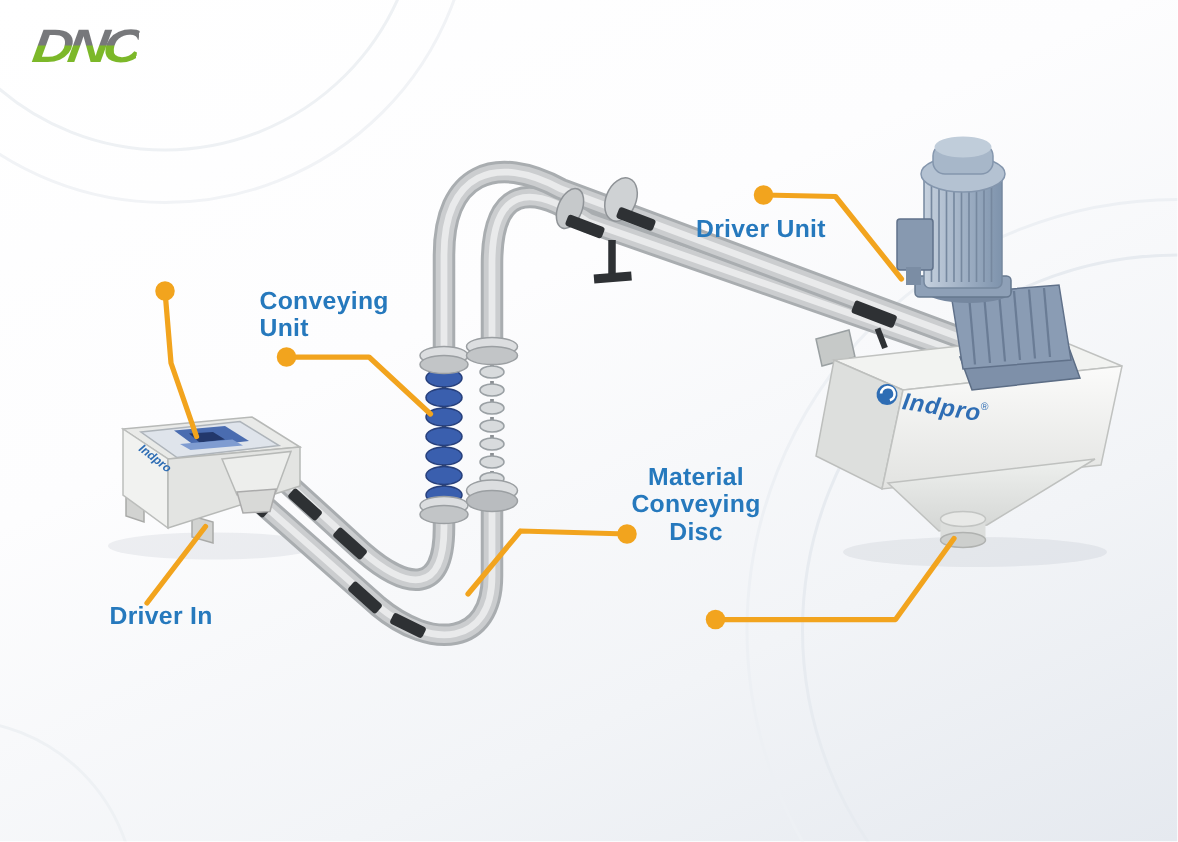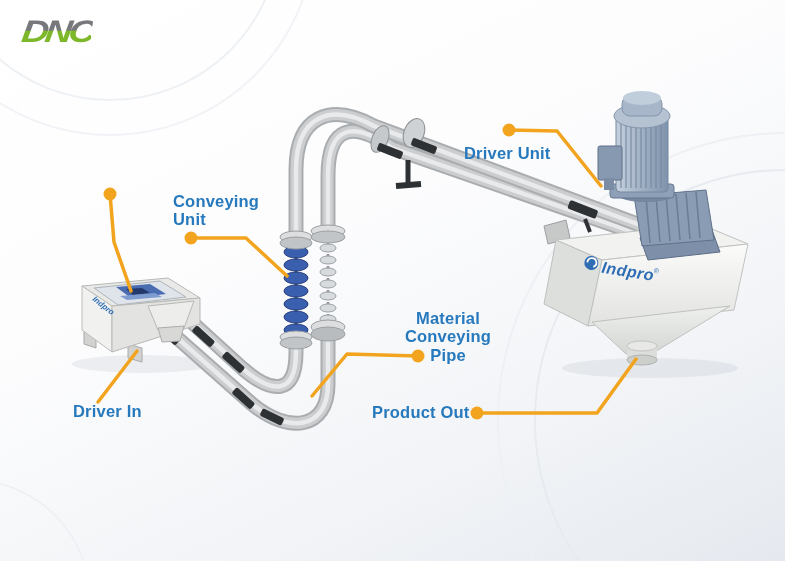--- a/index.html
+++ b/index.html
@@ -224,25 +224,22 @@
 
   <div class="dnc">DNC</div>
 
   <div class="label" style="left:173px;top:192px;">
     <div>Conveying</div>
     <div>Unit</div>
   </div>
   <div class="label" style="left:464px;top:103px;margin-top:41px;">
     <div>Driver Unit</div>
   </div>
-  <div class="label center" style="left:402px;top:309px;width:92px;">
+  <div class="label center" style="left:418px;top:309px;width:92px;">
     <div>Material</div>
     <div>Conveying</div>
-    <div>Pipe</div>
+    <div>Disc</div>
   </div>
   <div class="label" style="left:73px;top:402px;">
     <div>Driver In</div>
   </div>
-  <div class="label" style="left:372px;top:403px;">
-    <div>Product Out</div>
-  </div>
 
 </div>
 
 </body></html>

